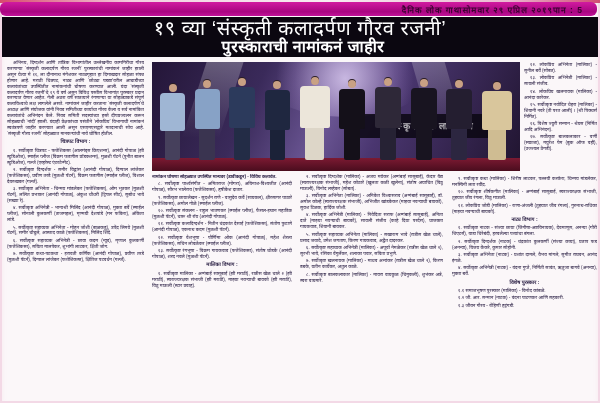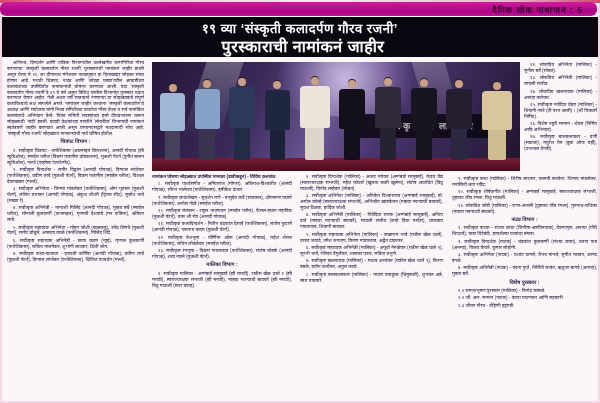--- a/index.html
+++ b/index.html
@@ -7,21 +7,21 @@
         font-family:"Liberation Sans",sans-serif;
         box-shadow:inset 0 0 0 2px #f3d9e6, inset 0 4px 6px rgba(230,150,190,.25);}
   .edge-top{position:absolute;top:0;left:0;right:0;height:3px;
         background:linear-gradient(90deg,#d84a6e,#f2cfe0 22%,#f7ecf1 55%,#eab6cf 85%,#d14b74);}
   .masthead{position:absolute;top:2px;left:0;right:3px;height:14px;
         background:linear-gradient(180deg,#d11ba0,#a90581 70%,#c2139a);
         border-radius:6px;display:flex;align-items:center;justify-content:flex-end;
         padding:0 14px;box-sizing:border-box;color:#3a0230;font-weight:bold;font-size:8.5px;letter-spacing:1px;}
   .headline-box{position:absolute;top:17px;left:2px;right:2px;height:40px;background:#0b0710;
         color:#ffffff;text-align:center;display:flex;flex-direction:column;justify-content:center;}
-  .headline-box .h1{font-size:13px;font-weight:bold;line-height:19px;letter-spacing:.5px;}
+  .headline-box .h1{font-size:20px;font-weight:normal;line-height:19px;letter-spacing:.5px;}
   .headline-box .h2{font-size:16px;font-weight:bold;line-height:18px;letter-spacing:.5px;margin-left:6px;}
 
   
   .photo{position:absolute;left:152px;top:62px;width:368px;height:109px;overflow:hidden;
         background:linear-gradient(115deg,#241638 0%,#3a2a5a 28%,#6b5694 48%,#4a3670 62%,#20142f 100%);}
   .photo .glow{position:absolute;left:30%;top:-20%;width:45%;height:70%;border-radius:50%;
         background:radial-gradient(circle,rgba(216,200,238,.85),rgba(150,125,185,.35) 55%,transparent 75%);}
   .photo .beam1{position:absolute;left:12%;top:-10%;width:10%;height:80%;transform:skewX(-18deg);
         background:linear-gradient(180deg,rgba(255,255,255,.30),transparent);}
   .photo .beam2{position:absolute;right:18%;top:-10%;width:9%;height:80%;transform:skewX(16deg);
@@ -52,20 +52,21 @@
   #col2 p:first-child{font-weight:bold;text-indent:0;}
 </style>
 </head>
 <body>
 
 <div class="page">
   <div class="edge-top"></div>
 
   <div class="masthead">
     <span>दैनिक लोक गाथा</span>
+    <span>सोमवार २९ एप्रिल २०१९</span>
     <span>पान : 5</span>
   </div>
 
   <div class="headline-box">
     <div class="h1">१९ व्या ‘संस्कृती कलादर्पण गौरव रजनी’</div>
     <div class="h2">पुरस्काराची नामांकनं जाहीर</div>
   </div>
 
   <div class="photo">
     <div class="glow"></div>

